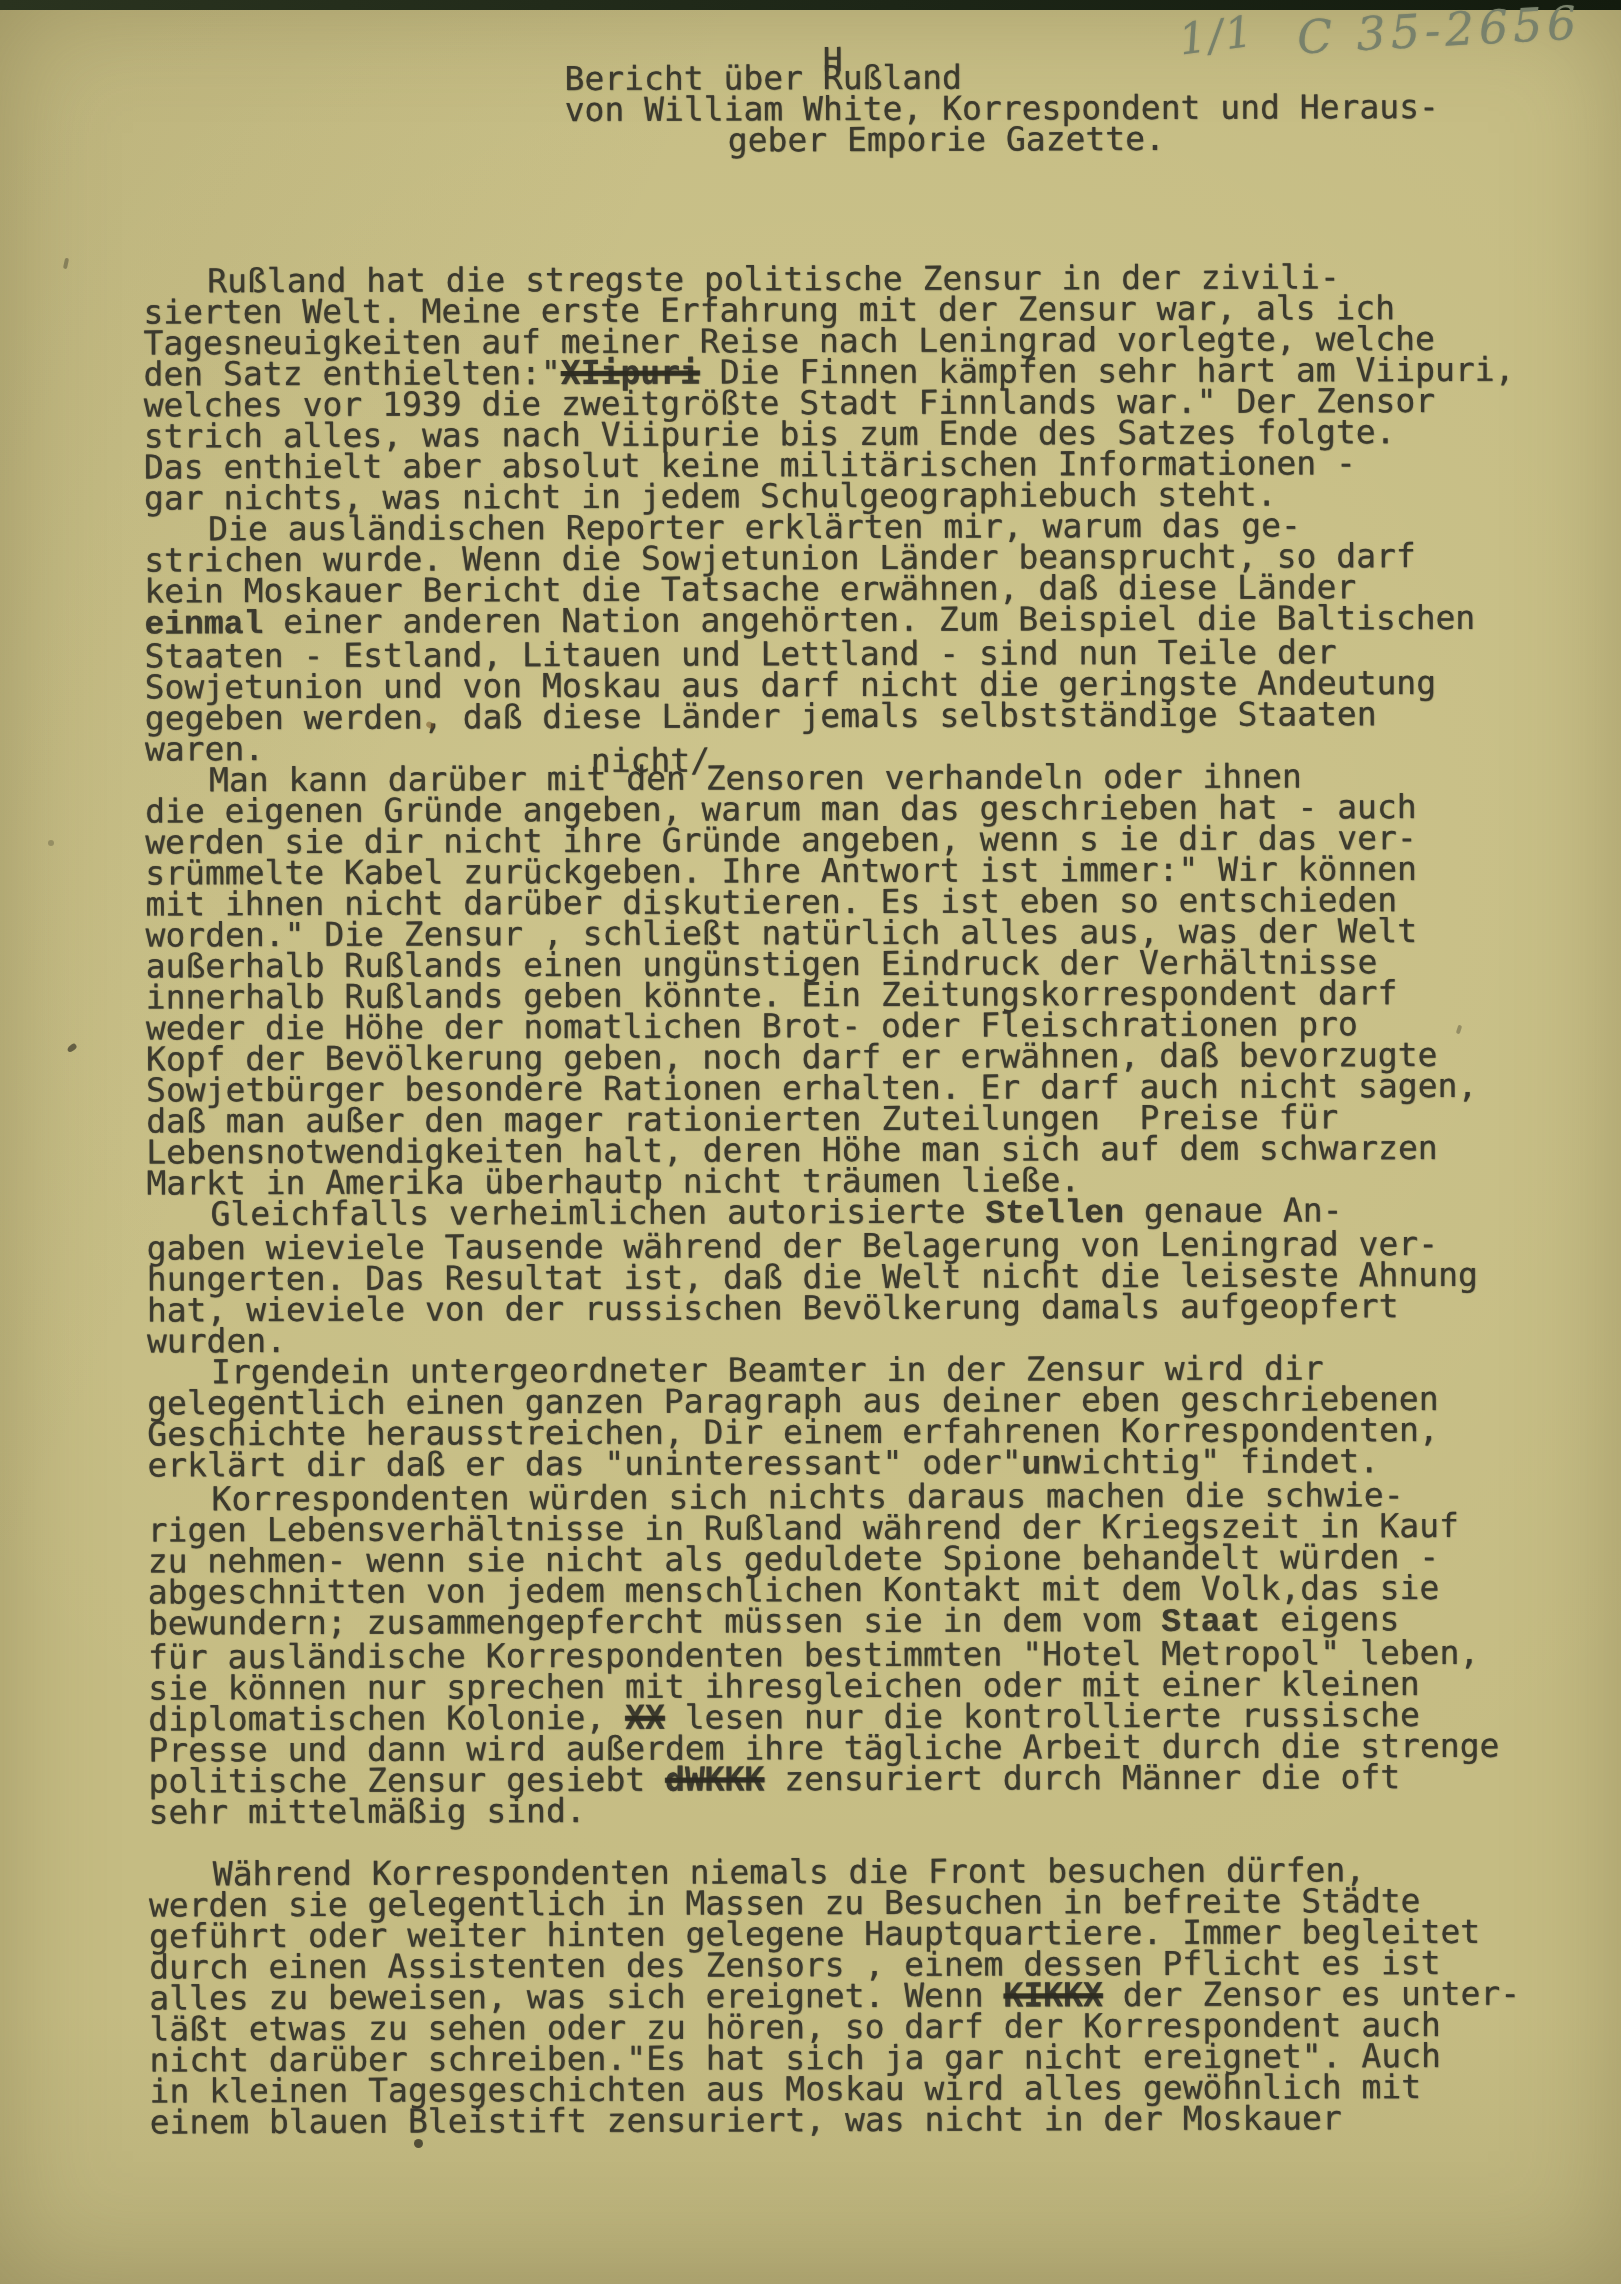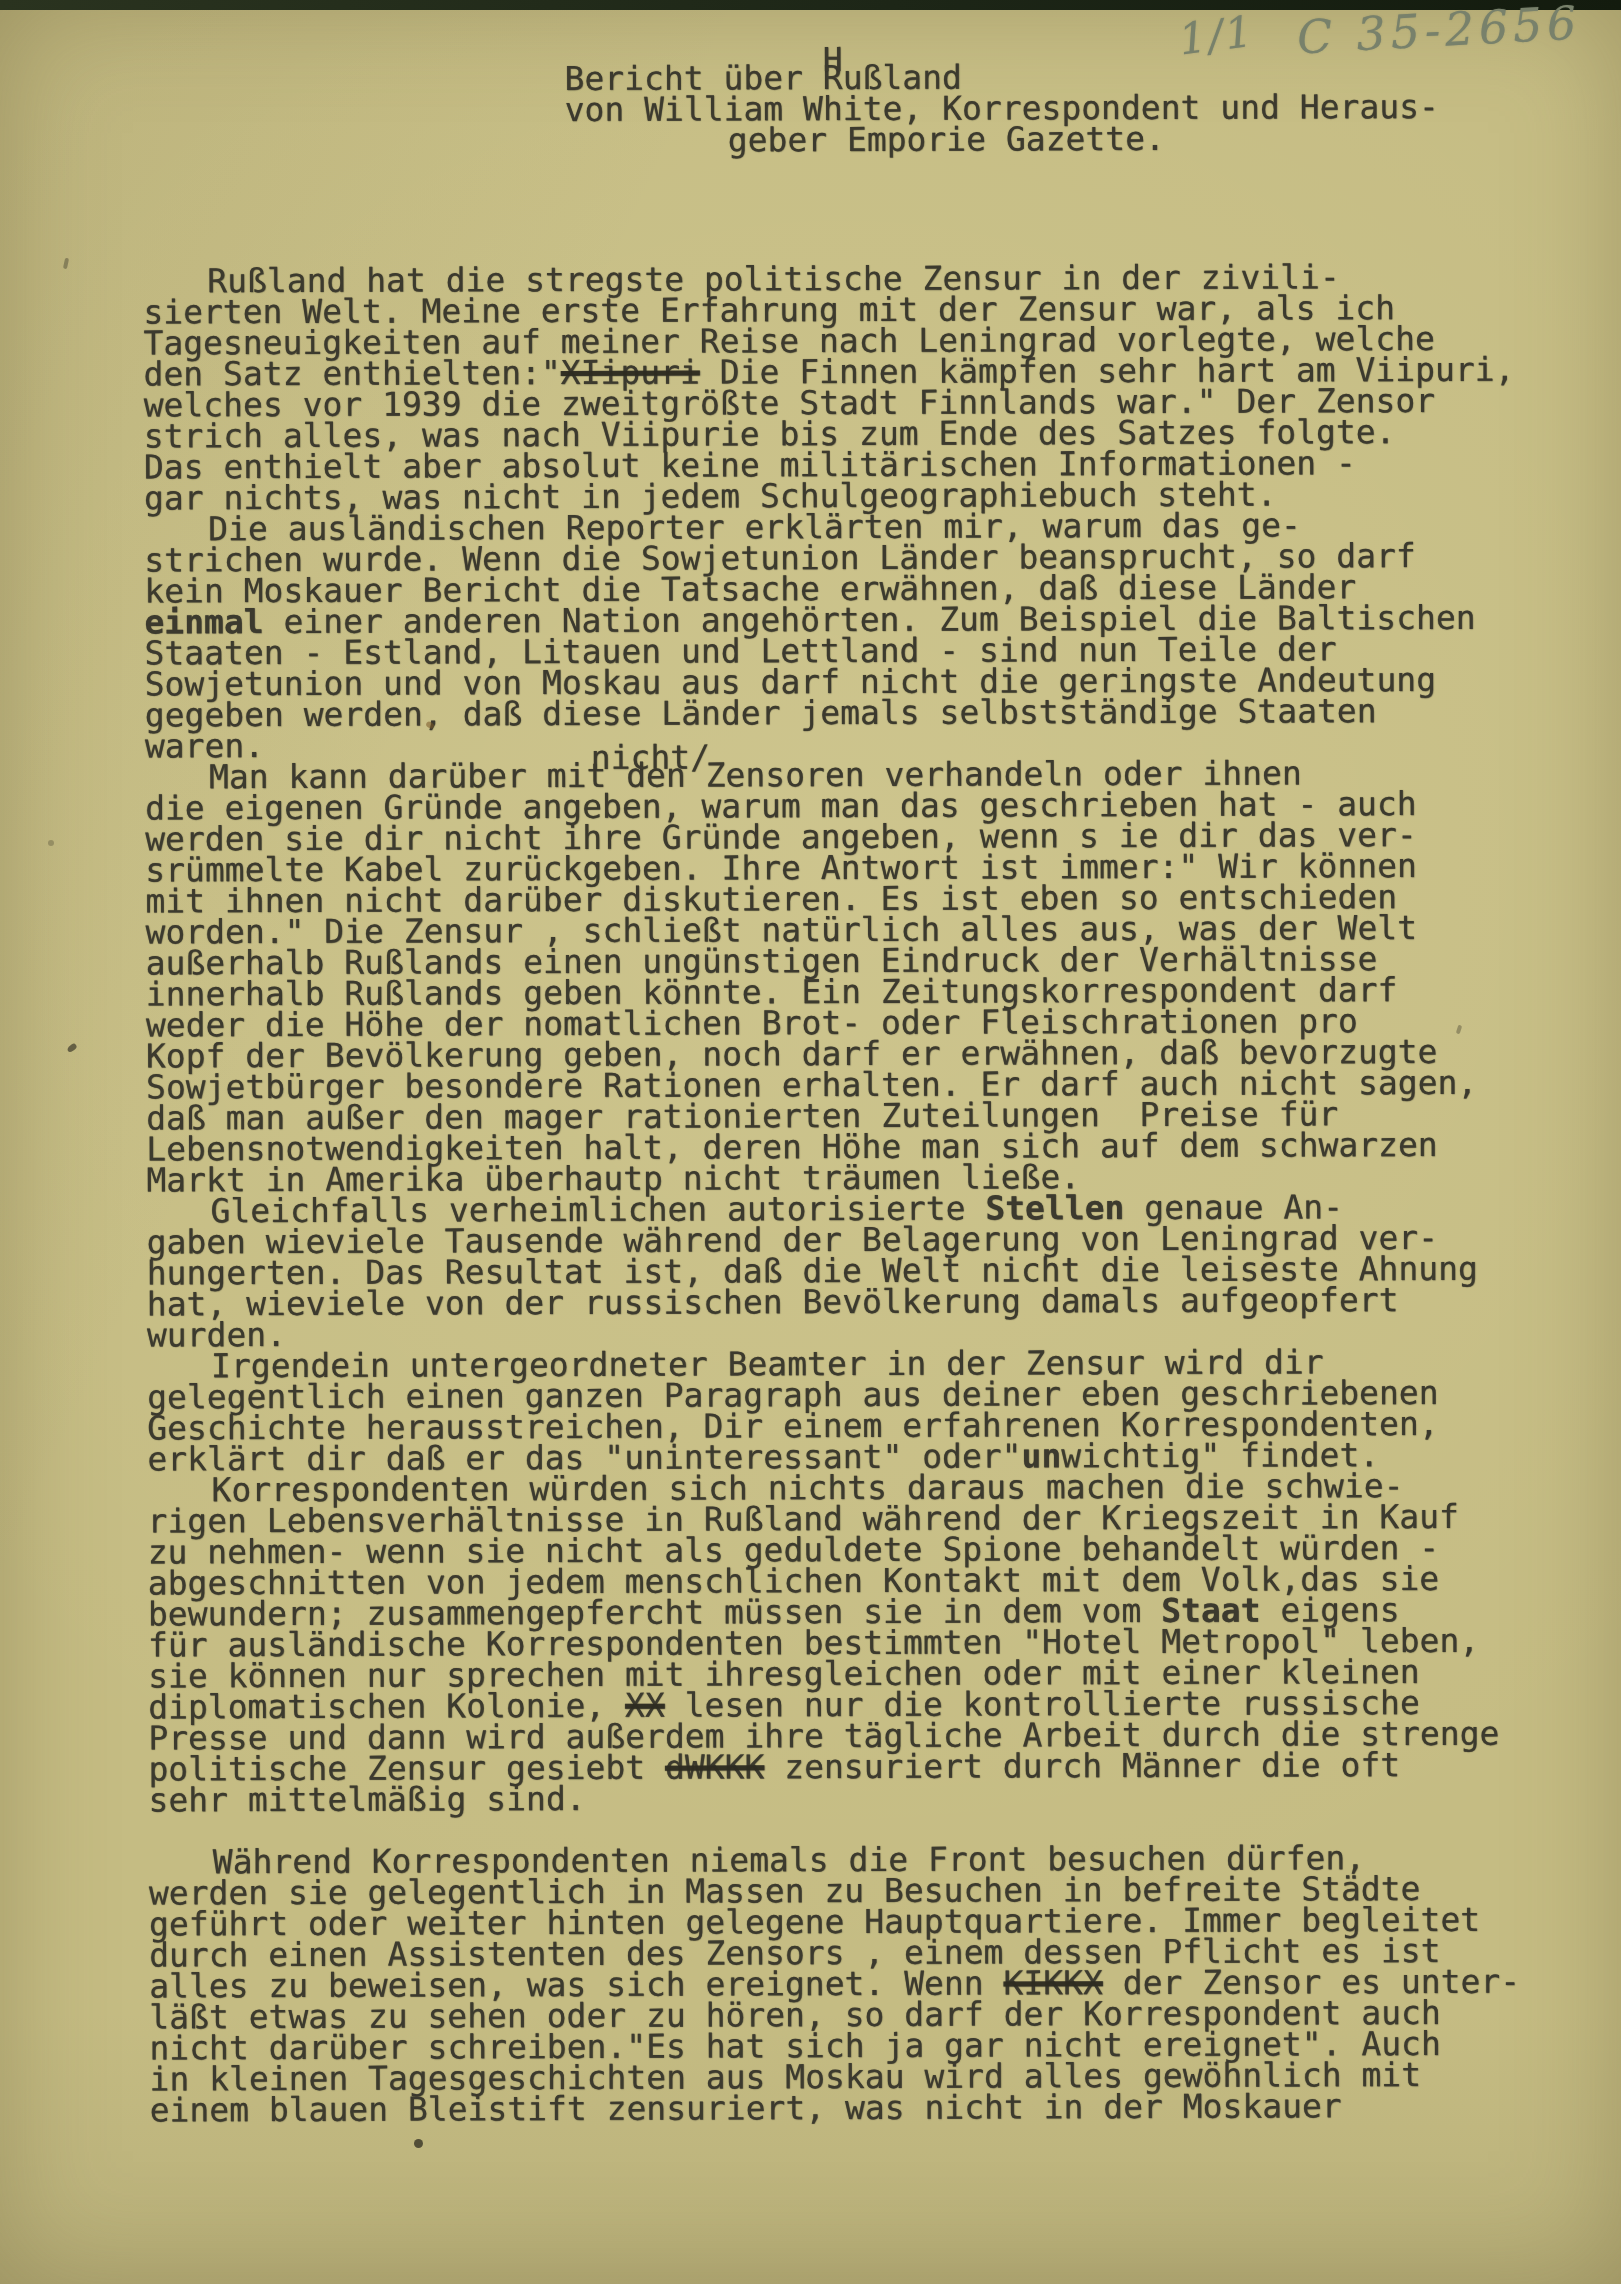--- a/index.html
+++ b/index.html
@@ -32,30 +32,30 @@
     color:var(--ink);
     text-shadow:0.4px 0.4px 1px rgba(52,50,38,0.60), -0.3px 0 0.7px rgba(52,50,38,0.28);
     white-space:pre;
   }
   .title-block{position:absolute;left:565px;top:64px;}
   .title-block .line.indent{margin-left:163px;}
   .body-block{position:absolute;left:143px;top:265px;width:1392px;}
   .para .line:first-child{text-indent:64px;}
   .para.space-before{margin-top:31px;}
   .struck{
-    font-weight:normal;
+    font-weight:bold;
     text-decoration:line-through;
     text-decoration-thickness:0.14em;
     text-decoration-color:rgba(45,43,32,0.9);
   }
   .raised{
     display:inline-block;width:0;overflow:visible;white-space:nowrap;
     position:relative;top:-18px;
   }
-  b{font-weight:bold;}
+  b{font-weight:bold;font-family:Liberation Mono, monospace;}
   
   .hand{
     position:absolute;
     font-family:"DejaVu Serif", serif;font-style:italic;
     color:var(--pencil);
     text-shadow:0 0 1.4px rgba(110,118,100,0.55);
   }
   .page-marker{left:1179px;top:9.7px;font-size:43px;transform:rotate(-7deg);letter-spacing:2.1px;}
   .ref-number{left:1297px;top:2.8px;font-size:46px;transform:rotate(-3deg);letter-spacing:4.8px;}
   

